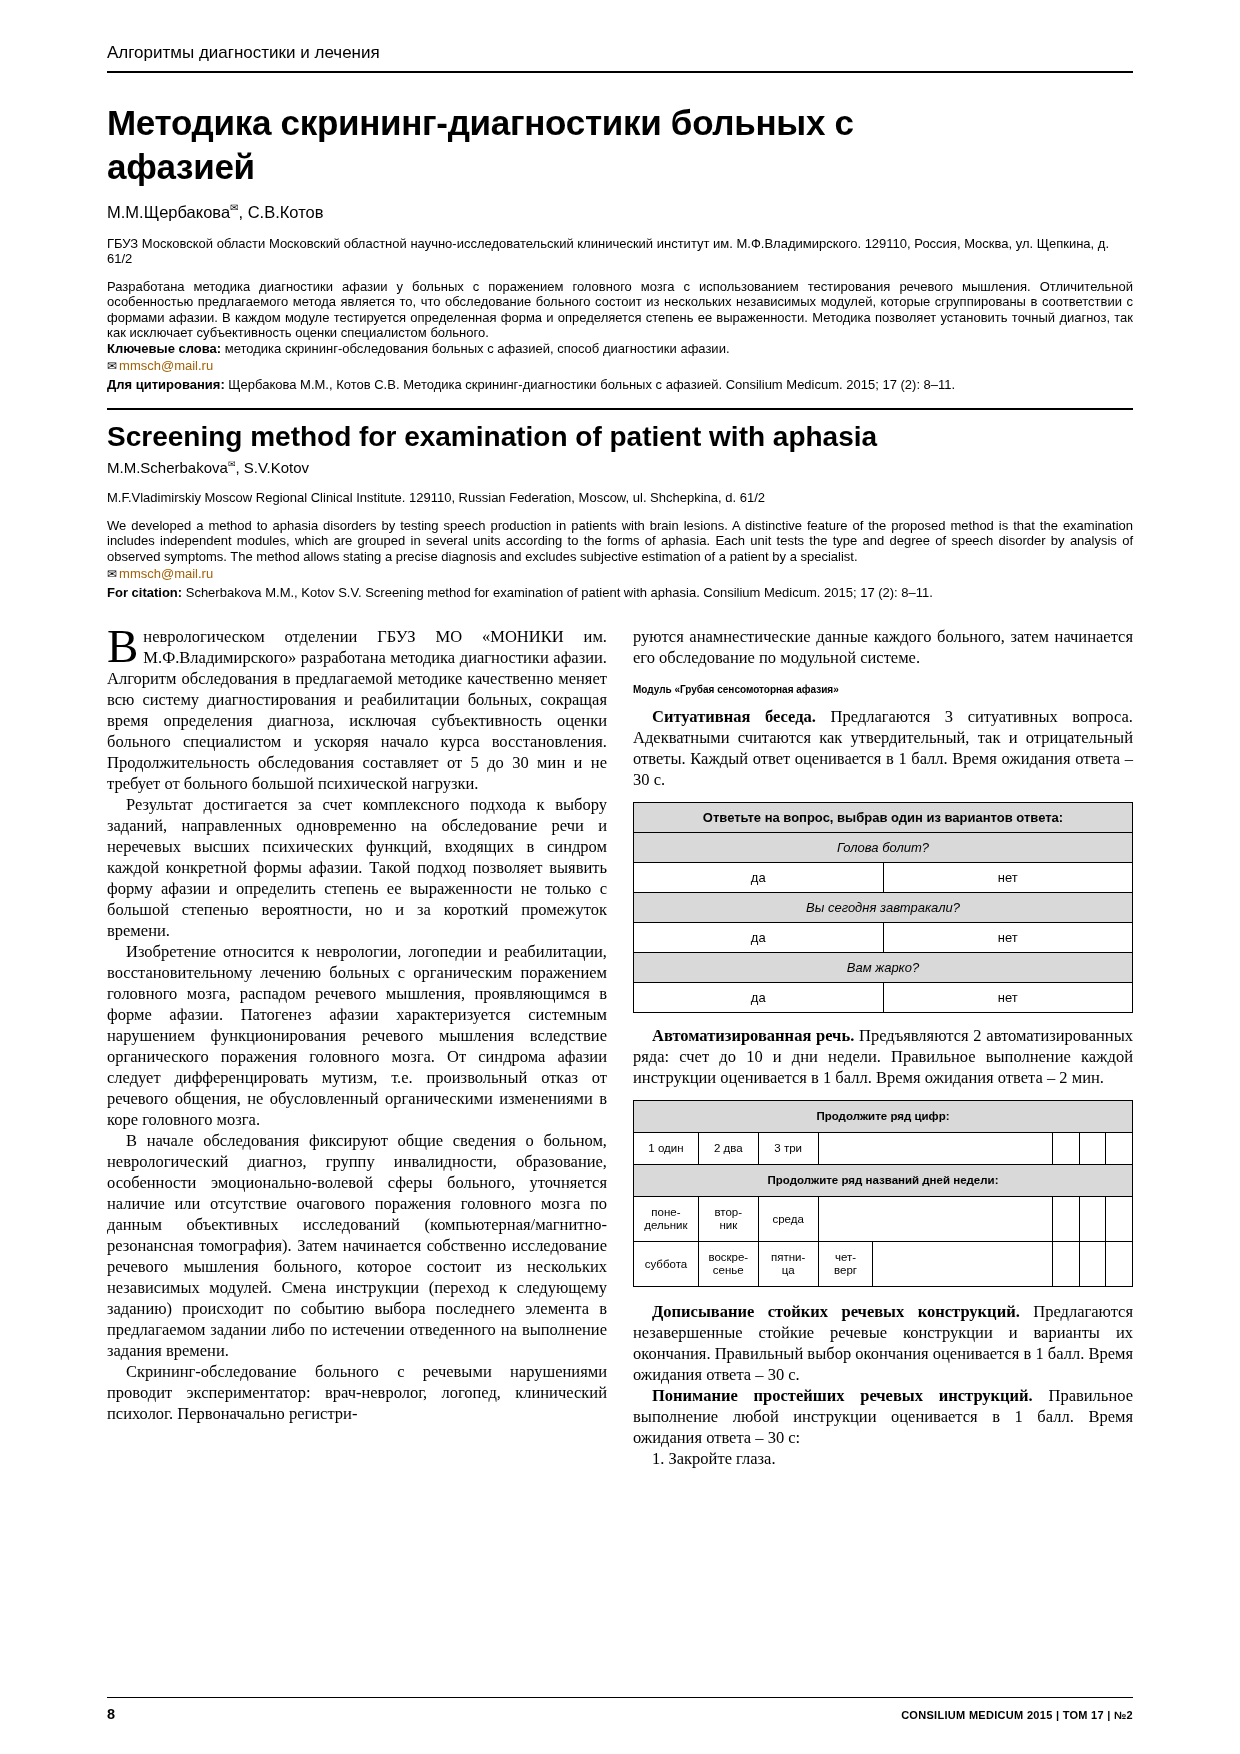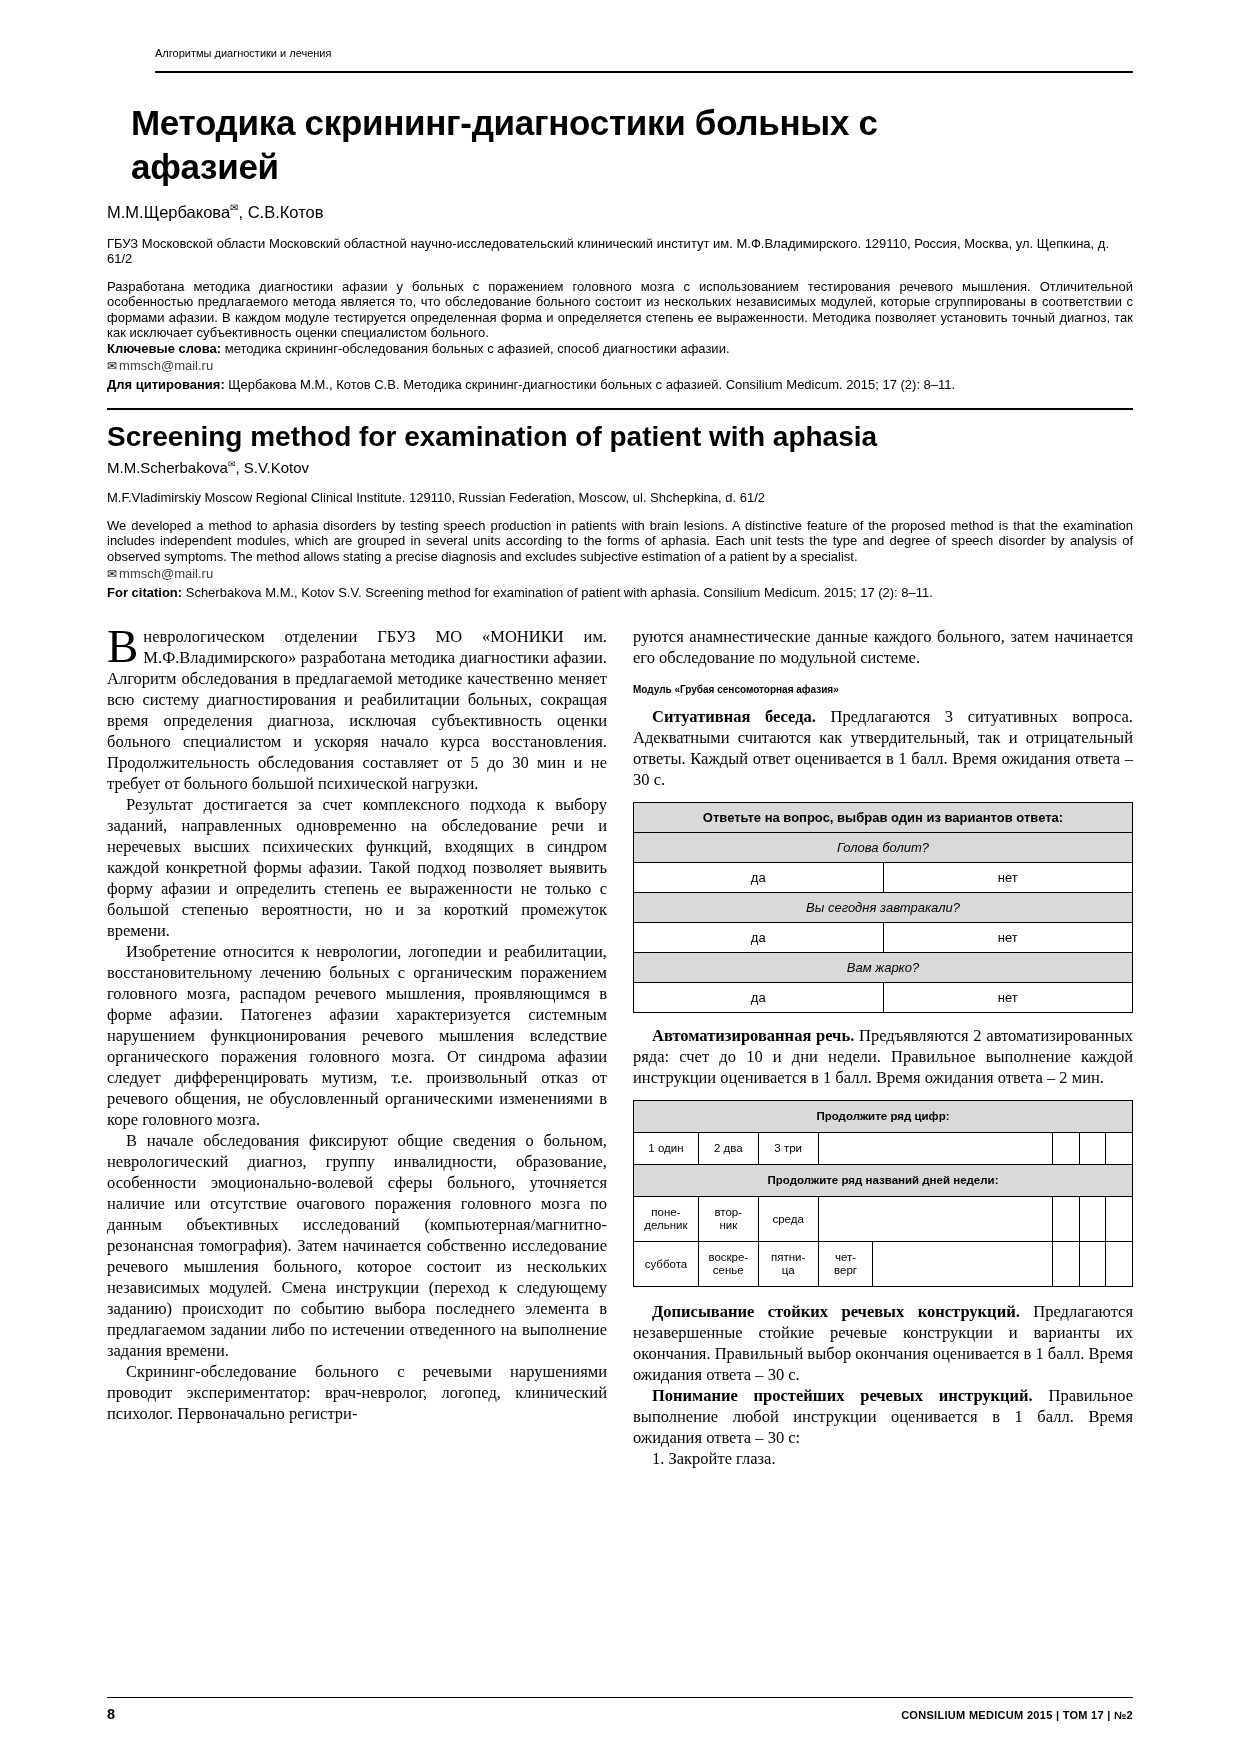--- a/index.html
+++ b/index.html
@@ -4,33 +4,33 @@
 <style>
   * { margin:0; padding:0; box-sizing:border-box; }
   html, body { background:#ffffff; }
   body {
     width:1240px; height:1754px; position:relative;
     font-family:"Liberation Sans", sans-serif; color:#000;
   }
   .page { position:absolute; inset:0; padding:44px 107px 0 107px; overflow:hidden; }
 
   
-  .running-head { font-size:11px; line-height:18px; padding-bottom:9px; border-bottom:2.5px solid #000;margin-left:48px; }
-
-  
-  .title { font-weight:700; font-size:35px; line-height:44px; letter-spacing:-0.3px; max-width:830px; margin-top:28px;margin-left:24px; }
+  .running-head { font-size:17px; line-height:18px; padding-bottom:9px; border-bottom:2.5px solid #000; }
+
+  
+  .title { font-weight:700; font-size:35px; line-height:44px; letter-spacing:-0.3px; max-width:830px; margin-top:28px; }
   .authors { margin-top:13px; font-size:16.5px; }
   .authors sup { font-size:10px; }
   .affiliation { margin-top:14px; font-size:13px; line-height:15.5px; }
   .abstract { margin-top:12px; font-size:13px; line-height:15.5px; text-align:justify; }
   .meta-line { font-size:13px; line-height:15.5px; }
   .meta-line .lbl { font-weight:700; }
   .email-line { font-size:13px; line-height:15.5px; margin:2px 0; }
   .email-line .env { font-size:12px; margin-right:2px; }
-  .email-link { color:#404040; text-decoration:none; }
+  .email-link { color:#a16207; text-decoration:none; }
 
   .divider { border:0; border-top:2px solid #000; margin:16px 0 14px 0; }
 
   
   .en-title { font-weight:700; font-size:28px; line-height:26px; }
   .en-authors { margin-top:9px; font-size:15px; }
   .en-authors sup { font-size:9px; }
 
   
   .columns {

